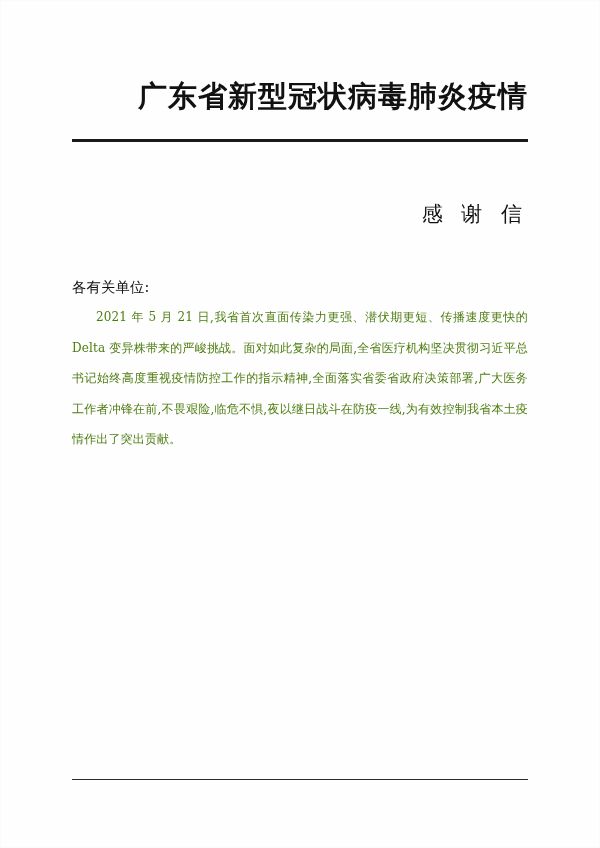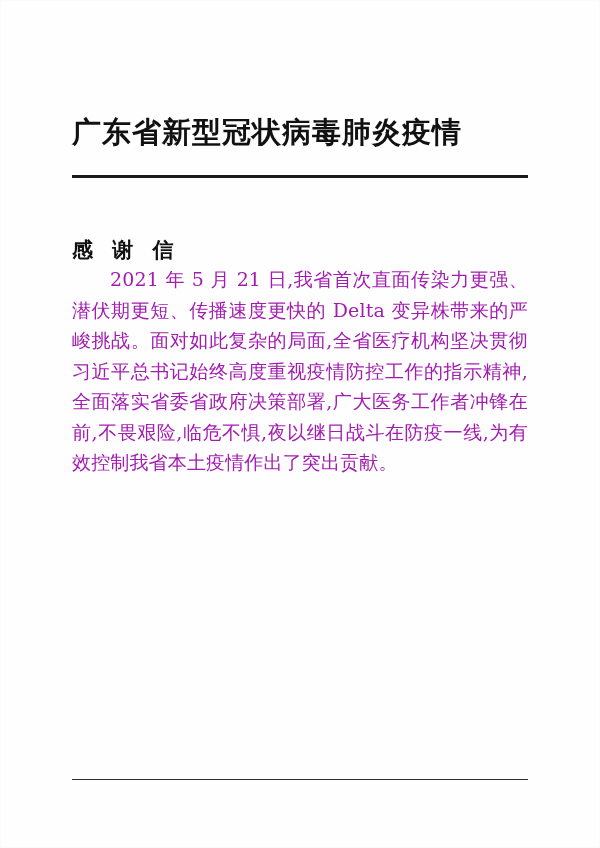--- a/index.html
+++ b/index.html
@@ -15,22 +15,22 @@
   }
   .page {
     position: relative;
     width: 600px;
     height: 848px;
     background: #fefefe;
     box-sizing: border-box;
     padding: 0 72px;
   }
   .masthead {
-    padding-top: 110px;
-    text-align: left;
+    padding-top: 74px;
+    text-align: right;
   }
   .masthead-line {
     font-family: "DejaVu Serif", serif;
     font-weight: bold;
     font-size: 29px;
     line-height: 44px;
     letter-spacing: 1px;
     color: #111111;
     white-space: nowrap;
   }
@@ -39,40 +39,40 @@
     height: 3px;
     background: #1a1a1a;
     border-bottom: 1px solid #1a1a1a;
   }
   .rule-inner {
     height: 1px;
     background: #ffffff;
     margin-top: 1px;
   }
   .doc-title {
-    text-align: left;
+    text-align: right;
     font-family: "DejaVu Serif", serif;
-    font-weight: bold;
+    font-weight: normal;
     font-size: 21px;
     letter-spacing: 6px;
     color: #111111;
     margin-top: 58px;
   }
   .salutation {
     margin-top: 44px;
     font-size: 14.3px;
     line-height: 30px;
     color: #111111;
     letter-spacing: 0.2px;
   }
   .body-text p {
     margin: 0;
-    font-size: 19px;
+    font-size: 12px;
     line-height: 30.5px;
-    color: #a21caf;
+    color: #4d7c0f;
     text-align: justify;
     text-justify: inter-ideograph;
     text-indent: 2em;
     letter-spacing: 0.15px;
   }
   .body-text p + p {
     margin-top: 3px;
   }
   .footer-rule {
     position: absolute;
@@ -100,20 +100,21 @@
   <div class="masthead">
     <div class="masthead-line">广东省新型冠状病毒肺炎疫情</div>
   </div>
 
   <div class="rule">
     <div class="rule-inner"></div>
   </div>
 
   <div class="doc-title">感 谢 信</div>
 
+  <div class="salutation">各有关单位:</div>
 
   <div class="body-text">
     <p>2021 年 5 月 21 日,我省首次直面传染力更强、潜伏期更短、传播速度更快的 Delta 变异株带来的严峻挑战。面对如此复杂的局面,全省医疗机构坚决贯彻习近平总书记始终高度重视疫情防控工作的指示精神,全面落实省委省政府决策部署,广大医务工作者冲锋在前,不畏艰险,临危不惧,夜以继日战斗在防疫一线,为有效控制我省本土疫情作出了突出贡献。</p>
   </div>
 
   <div class="footer-rule"></div>
   <div class="page-edge-shadow"></div>
 </div>
 
 </body></html>

